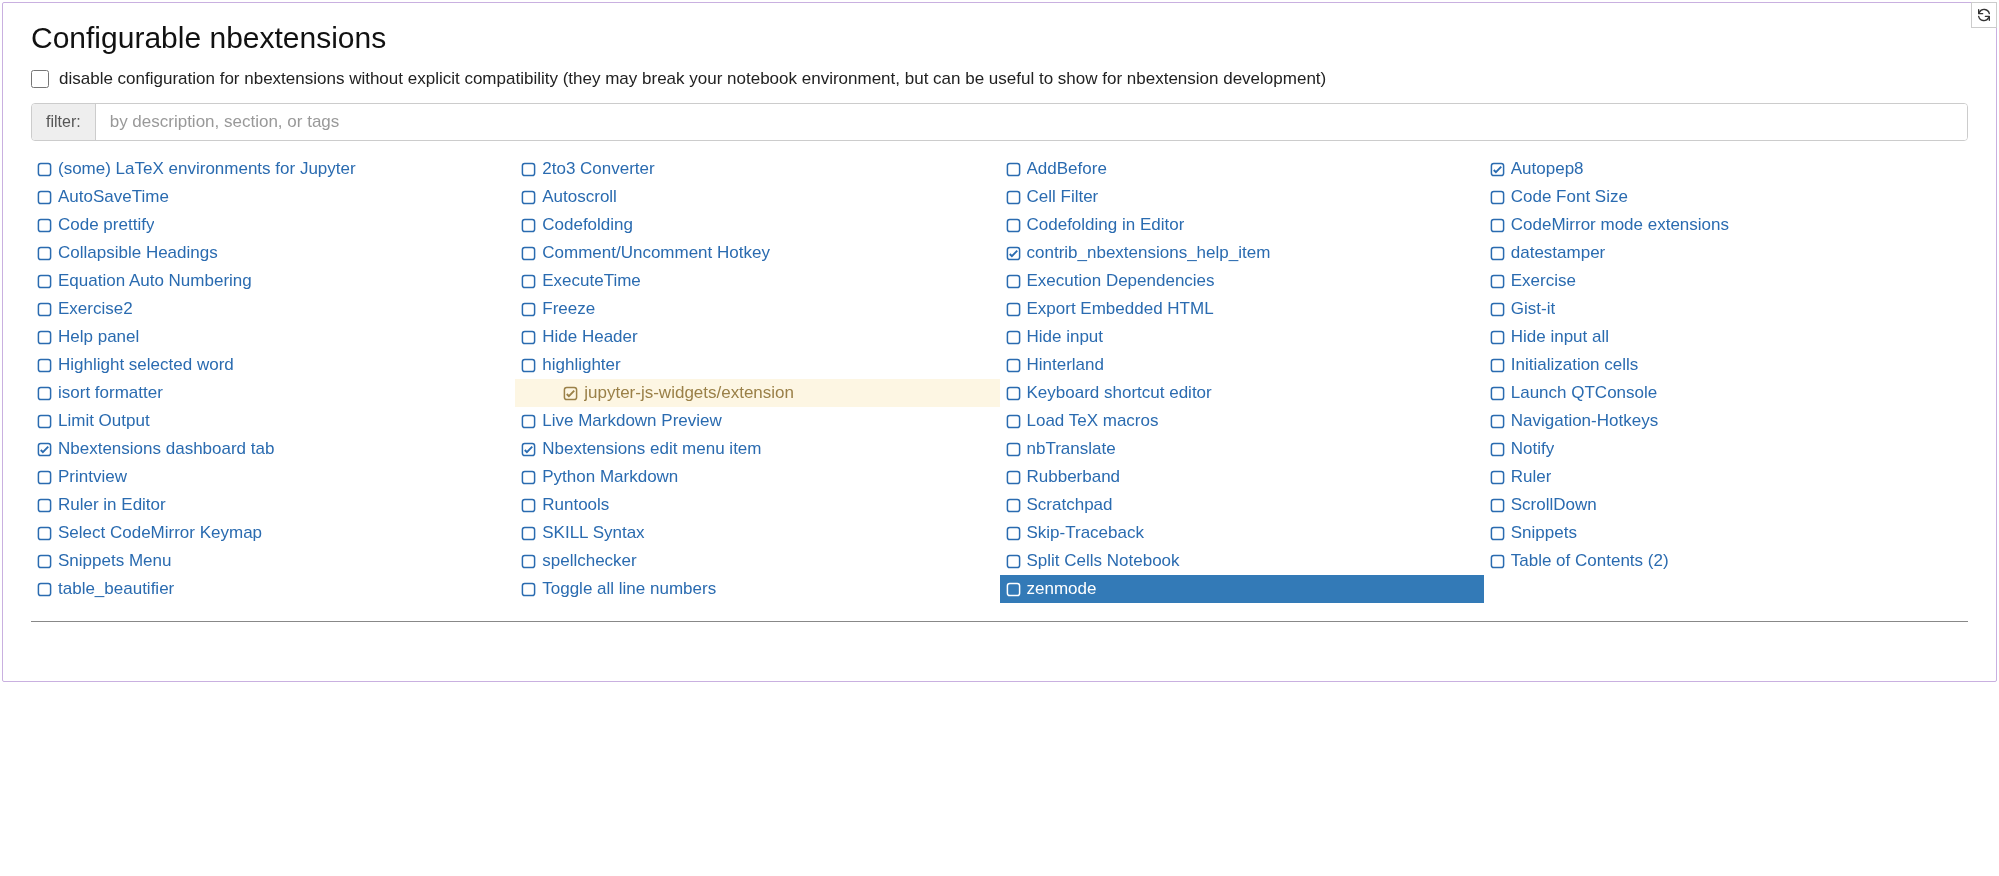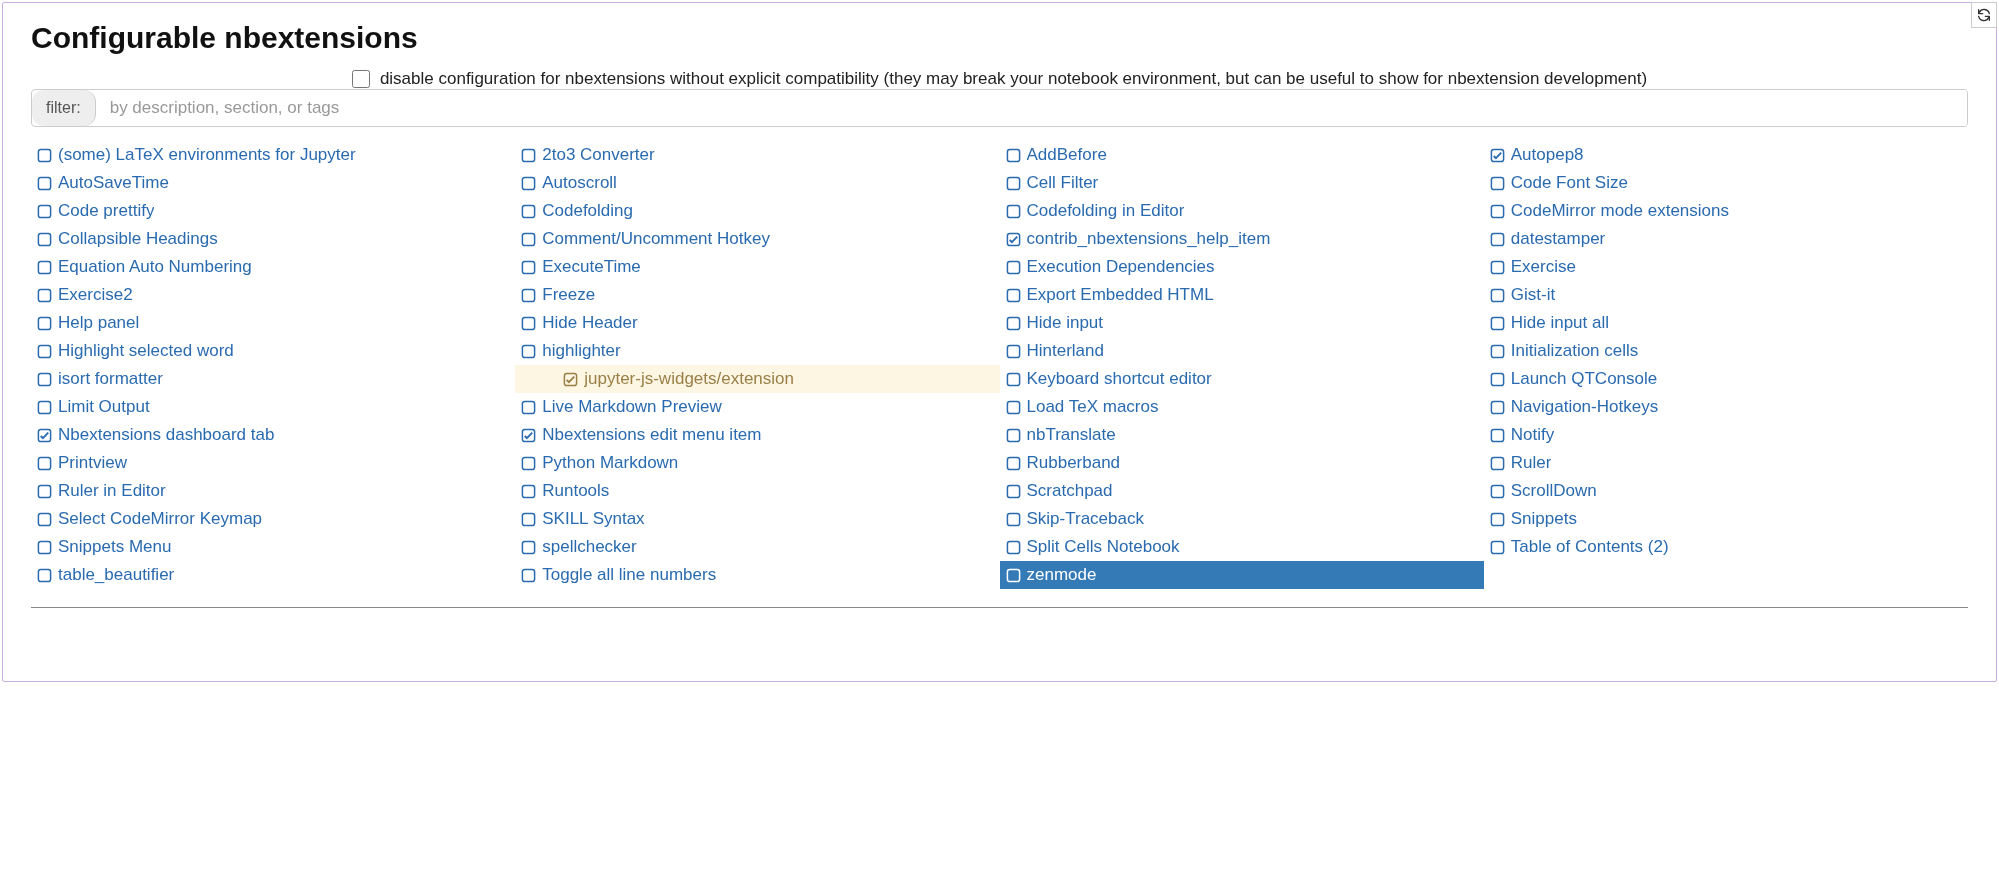--- a/index.html
+++ b/index.html
@@ -33,31 +33,31 @@
     justify-content: center;
     cursor: pointer;
   }
   .refresh-wrap svg {
     width: 16px;
     height: 16px;
     stroke: #333;
   }
   h1.title {
     font-size: 30px;
-    font-weight: 700;
+    font-weight: 400;
     margin: 18px 0 14px 0;
     color: #111;
   }
   .compat-row {
     display: flex;
     align-items: center;
     gap: 10px;
     font-size: 17px;
     color: #222;
-    justify-content: center;
+    margin-bottom: 14px;
   }
   .compat-row input[type="checkbox"] {
     width: 18px;
     height: 18px;
     margin: 0;
   }
   .filter-bar {
     display: flex;
     width: 100%;
     border: 1px solid #ccc;
@@ -66,21 +66,20 @@
     margin-bottom: 14px;
   }
   .filter-label {
     background: #eee;
     color: #555;
     padding: 8px 14px;
     font-size: 16px;
     border-right: 1px solid #ccc;
     display: flex;
     align-items: center;
-    border-radius: 12px;
   }
   .filter-input {
     flex: 1;
     border: none;
     outline: none;
     font-size: 17px;
     padding: 8px 14px;
     color: #333;
   }
   .filter-input::placeholder {

